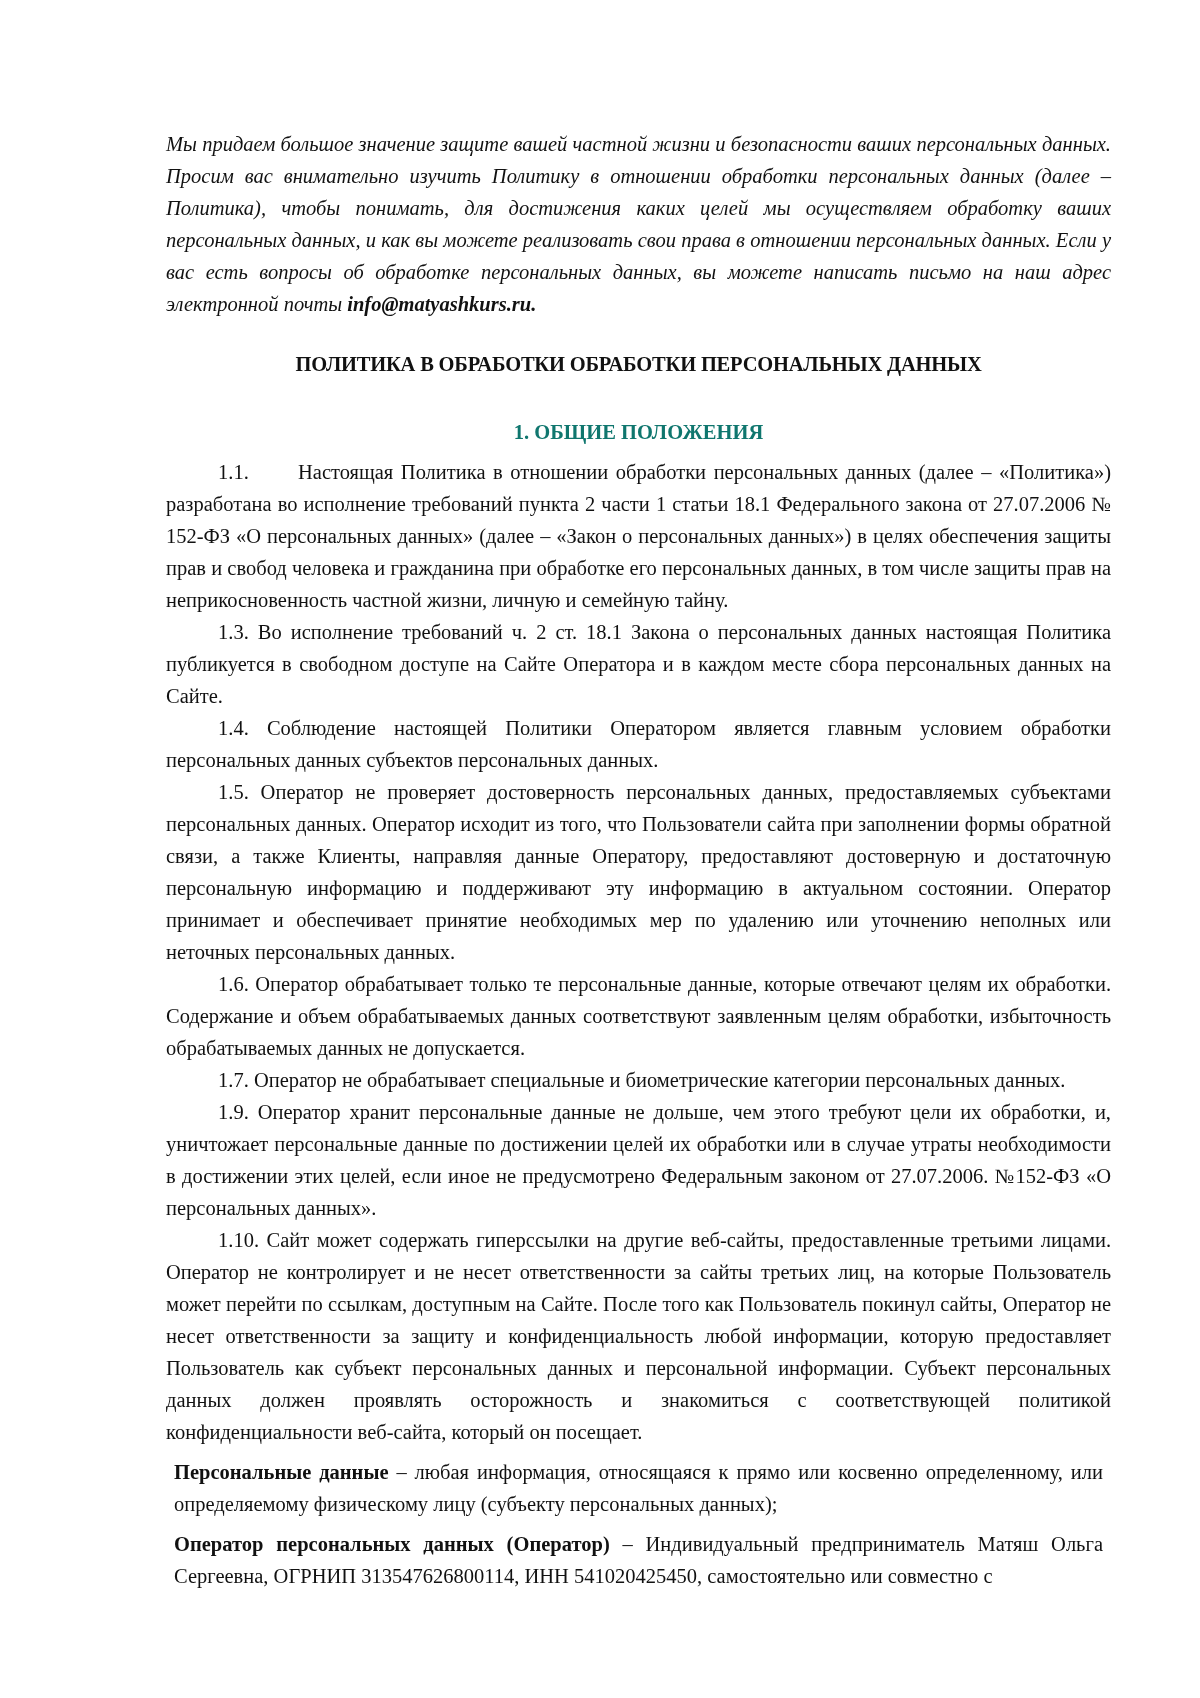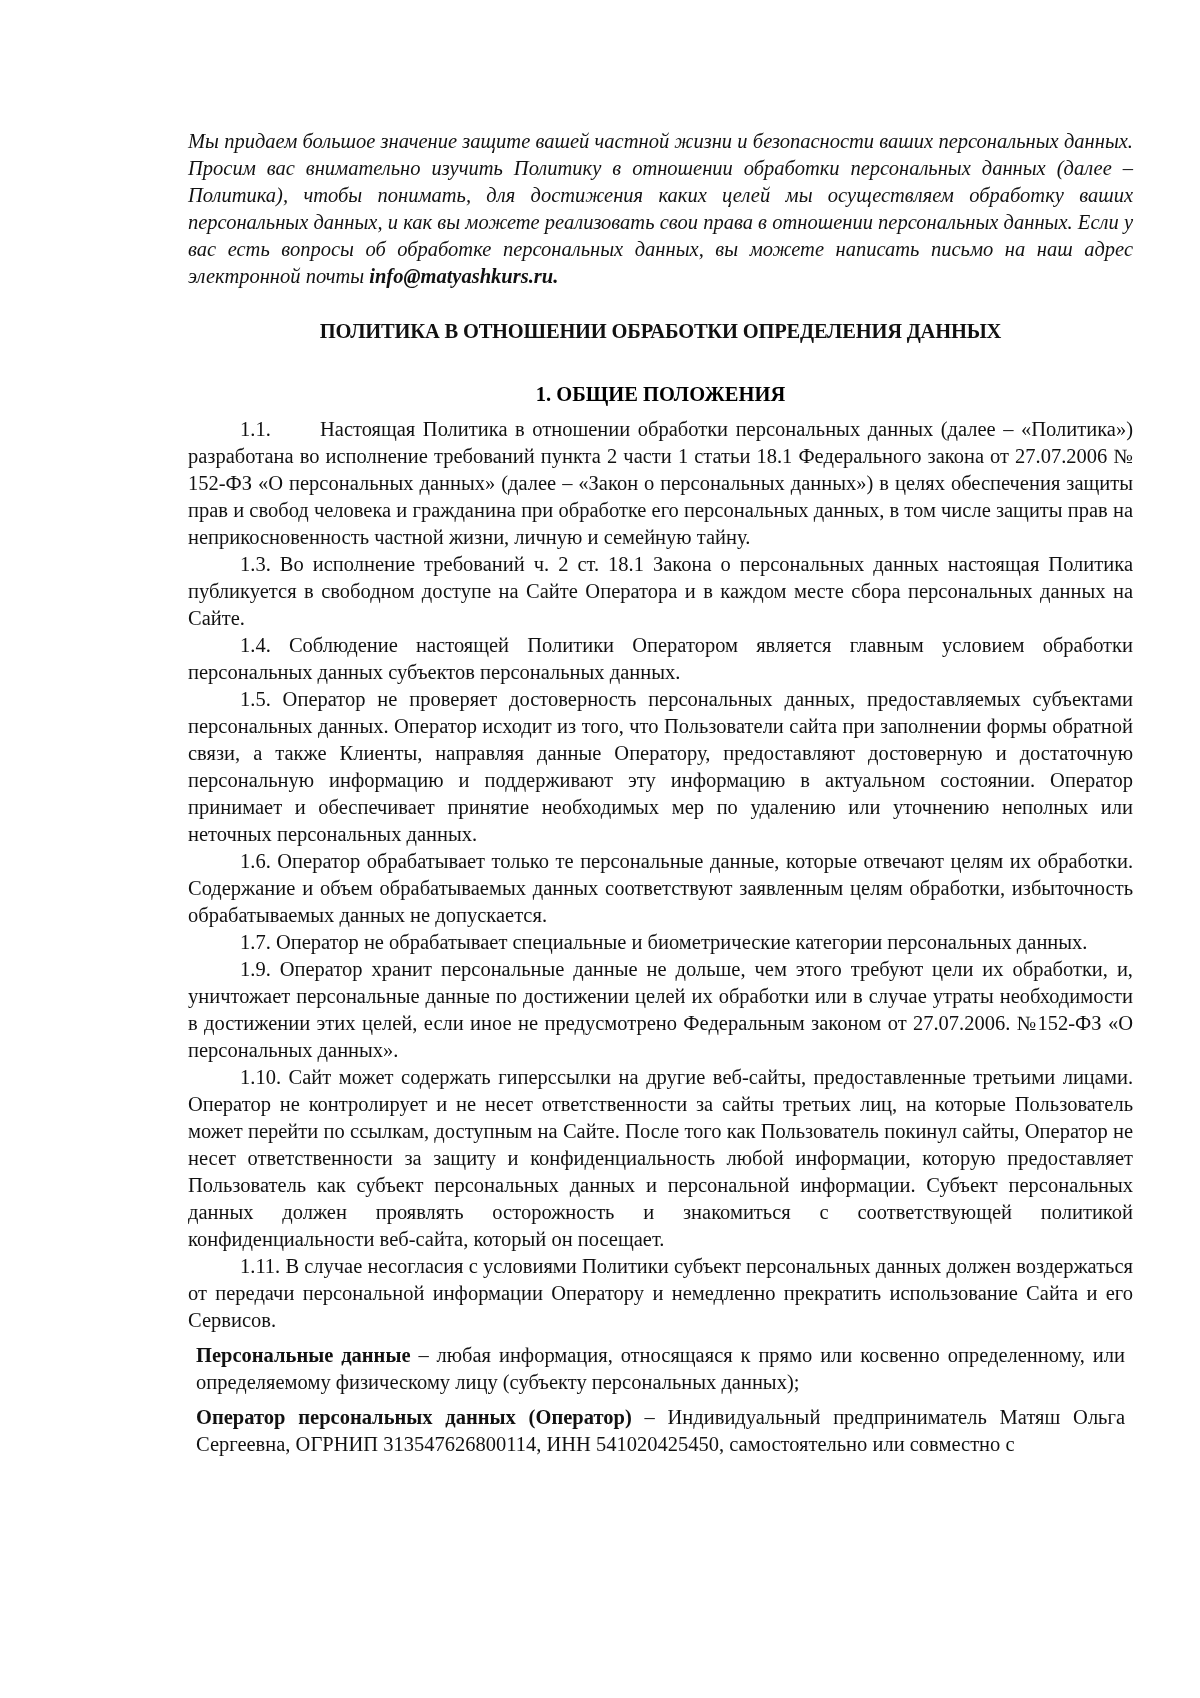--- a/index.html
+++ b/index.html
@@ -1,56 +1,55 @@
 <!DOCTYPE html>
 <html><head>
 <meta charset="utf-8">
 <style>
   html, body { margin: 0; padding: 0; background: #ffffff; }
   body { width: 1200px; height: 1698px; overflow: hidden; position: relative; }
   .page {
-    position: absolute; left: 188px; top: 128px; width: 945px;
+    position: absolute; left: 166px; top: 128px; width: 945px;
     font-family: "Liberation Serif", "DejaVu Serif", serif;
-    color: #111111; font-size: 20.5px; line-height: 27px;
+    color: #111111; font-size: 20.5px; line-height: 32px;
   }
   .intro { font-style: italic; text-align: justify; text-align-last: left; margin: 0; }
   .intro .email { font-weight: bold; font-style: italic; }
   .doc-title {
     font-weight: bold; text-align: center; font-size: 20.5px;
     margin: 28px 0 0 0; letter-spacing: -0.2px;
   }
   .section-heading {
-    font-weight: bold; text-align: center; color: #000000; font-size: 20.5px;
+    font-weight: bold; text-align: center; color: #0f766e; font-size: 20.5px;
     margin: 36px 0 8px 0;
   }
   .section-heading.s2 { margin-top: 46px; margin-bottom: 10px; }
   .clause { margin: 0; text-align: justify; text-indent: 52px; }
   .clause .num { display: inline; }
   .clause .num.wide { display: inline-block; width: 80px; text-indent: 0; }
   .term { margin: 8px; text-align: justify; }
   .term .term-name { font-weight: bold; }
 </style>
 </head>
 <body>
 
 <div class="page">
 
   <p class="intro"><span>Мы придаем большое значение защите вашей частной жизни и безопасности ваших персональных данных. Просим вас внимательно изучить Политику в отношении обработки персональных данных (далее – Политика), чтобы понимать, для достижения каких целей мы осуществляем обработку ваших персональных данных, и как вы можете реализовать свои права в отношении персональных данных. Если у вас есть вопросы об обработке персональных данных, вы можете написать письмо на наш адрес электронной почты</span> <span class="email">info@matyashkurs.ru.</span></p>
 
-  <div class="doc-title">ПОЛИТИКА В ОТНОШЕНИИ ОБРАБОТКИ ОПРЕДЕЛЕНИЯ ДАННЫХ</div>
+  <div class="doc-title">ПОЛИТИКА В ОБРАБОТКИ ОБРАБОТКИ ПЕРСОНАЛЬНЫХ ДАННЫХ</div>
 
   <div class="section-heading">1. ОБЩИЕ ПОЛОЖЕНИЯ</div>
 
   <p class="clause"><span class="num wide">1.1.</span><span>Настоящая Политика в отношении обработки персональных данных (далее – «Политика») разработана во исполнение требований пункта 2 части 1 статьи 18.1 Федерального закона от 27.07.2006 № 152-ФЗ «О персональных данных» (далее – «Закон о персональных данных») в целях обеспечения защиты прав и свобод человека и гражданина при обработке его персональных данных, в том числе защиты прав на неприкосновенность частной жизни, личную и семейную тайну.</span></p>
   <p class="clause"><span class="num">1.3.</span> <span>Во исполнение требований ч. 2 ст. 18.1 Закона о персональных данных настоящая Политика публикуется в свободном доступе на Сайте Оператора и в каждом месте сбора персональных данных на Сайте.</span></p>
   <p class="clause"><span class="num">1.4.</span> <span>Соблюдение настоящей Политики Оператором является главным условием обработки персональных данных субъектов персональных данных.</span></p>
   <p class="clause"><span class="num">1.5.</span> <span>Оператор не проверяет достоверность персональных данных, предоставляемых субъектами персональных данных. Оператор исходит из того, что Пользователи сайта при заполнении формы обратной связи, а также Клиенты, направляя данные Оператору, предоставляют достоверную и достаточную персональную информацию и поддерживают эту информацию в актуальном состоянии. Оператор принимает и обеспечивает принятие необходимых мер по удалению или уточнению неполных или неточных персональных данных.</span></p>
   <p class="clause"><span class="num">1.6.</span> <span>Оператор обрабатывает только те персональные данные, которые отвечают целям их обработки. Содержание и объем обрабатываемых данных соответствуют заявленным целям обработки, избыточность обрабатываемых данных не допускается.</span></p>
   <p class="clause"><span class="num">1.7.</span> <span>Оператор не обрабатывает специальные и биометрические категории персональных данных.</span></p>
   <p class="clause"><span class="num">1.9.</span> <span>Оператор хранит персональные данные не дольше, чем этого требуют цели их обработки, и, уничтожает персональные данные по достижении целей их обработки или в случае утраты необходимости в достижении этих целей, если иное не предусмотрено Федеральным законом  от 27.07.2006. №152-ФЗ «О персональных данных».</span></p>
   <p class="clause"><span class="num">1.10.</span> <span>Сайт может содержать гиперссылки на другие веб-сайты, предоставленные третьими лицами. Оператор не контролирует и не несет ответственности за сайты третьих лиц, на которые Пользователь может перейти по ссылкам, доступным на Сайте. После того как Пользователь покинул сайты, Оператор не несет ответственности за защиту и конфиденциальность любой информации, которую предоставляет Пользователь как субъект персональных данных и персональной информации. Субъект персональных данных должен проявлять осторожность и знакомиться с соответствующей политикой конфиденциальности веб-сайта, который он посещает.</span></p>
-  <p class="clause"><span class="num">1.11.</span> <span>В случае несогласия с условиями Политики субъект персональных данных должен воздержаться от передачи персональной информации Оператору и немедленно прекратить использование Сайта и его Сервисов.</span></p>
 
 
   <p class="term"><span class="term-name">Персональные данные</span><span> – любая информация, относящаяся к прямо или косвенно определенному, или определяемому физическому лицу (субъекту персональных данных);</span></p>
   <p class="term"><span class="term-name">Оператор персональных данных (Оператор)</span><span> – Индивидуальный предприниматель Матяш Ольга Сергеевна, ОГРНИП 313547626800114, ИНН 541020425450, самостоятельно или совместно с</span></p>
 
 </div>
 
 </body></html>

